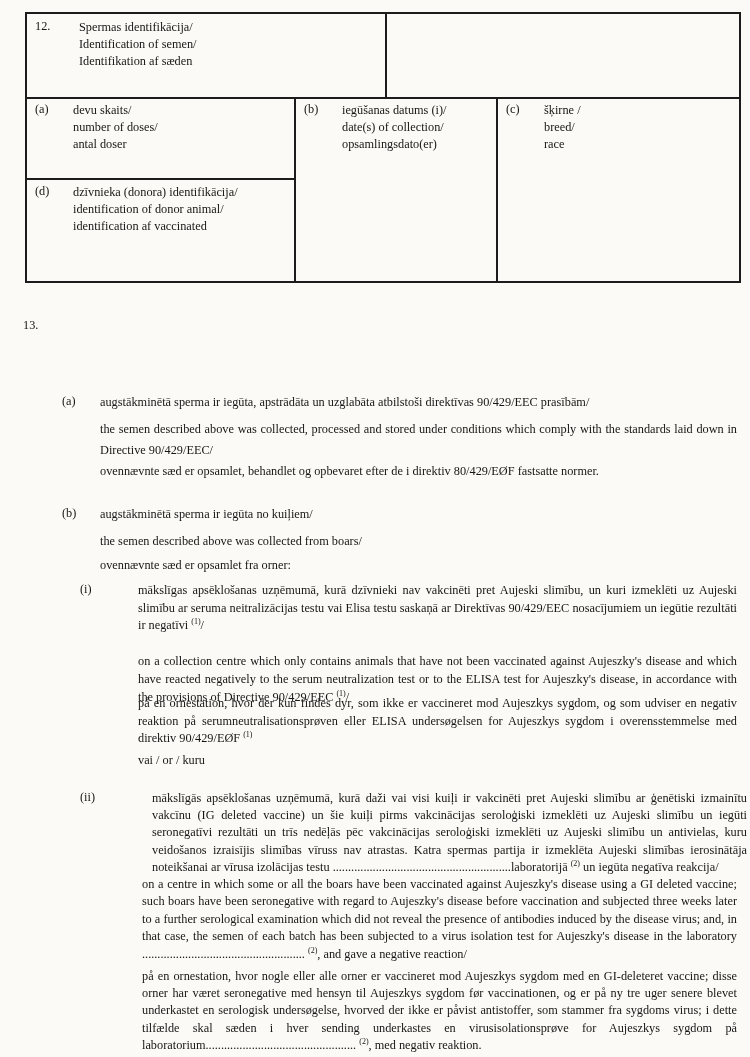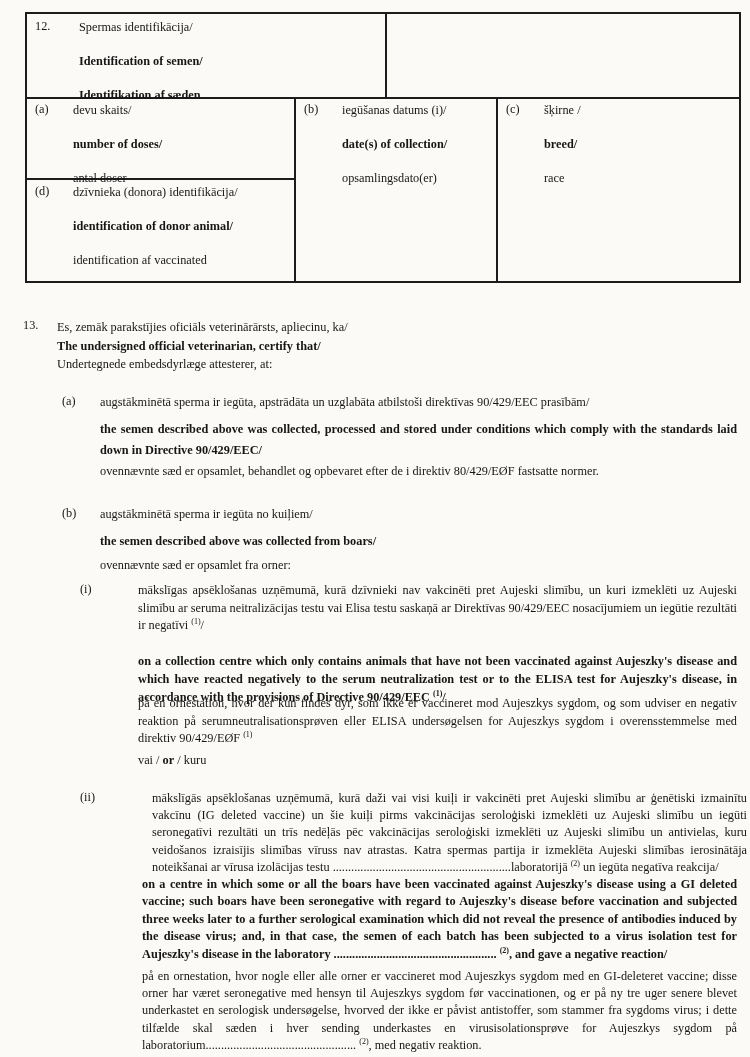--- a/index.html
+++ b/index.html
@@ -20,23 +20,23 @@
     left: 25px; top: 12px;
     width: 712px; height: 267px;
     border: 2px solid #1c1c1c;
   }
   .vline, .hline { position: absolute; background: #1c1c1c; }
   .vline { width: 2px; }
   .hline { height: 2px; }
   .cell { position: absolute; display: flex; align-items: flex-start; }
   .cell .num { flex: 0 0 38px; }
   .cell.c12 .num { flex: 0 0 44px; }
-  .lines { display: flex; flex-direction: column; gap: 17px; }
+  .lines { display: flex; flex-direction: column; }
   .tl { line-height: 17px; white-space: nowrap; }
-  .en { font-weight: bold; }
+  .en { font-weight: normal; }
   
   .p { line-height: 17.5px; }
   .just { text-align: justify; }
   .h13 { line-height: 18.5px; }
   .lh21 { line-height: 21px; }
   sup.fn { font-size: 8px; vertical-align: super; line-height: 0; }
   .marker { white-space: nowrap; }
 </style>
 </head>
 <body>
@@ -93,25 +93,20 @@
       <span class="num">(d)</span>
       <span class="lines">
         <span class="tl">dzīvnieka (donora) identifikācija/</span>
         <span class="tl en">identification of donor animal/</span>
         <span class="tl">identification af vaccinated</span>
       </span>
     </div>
   </div>
 
   <div class="abs marker" style="left:23px; top:318px;">13.</div>
-  <div class="abs" style="left:57px; top:318px; width:660px;">
-    <div class="p h13">Es, zemāk parakstījies oficiāls veterinārārsts, apliecinu, ka/</div>
-    <div class="p h13 en">The undersigned official veterinarian, certify that/</div>
-    <div class="p h13">Undertegnede embedsdyrlæge attesterer, at:</div>
-  </div>
 
   <div class="abs marker" style="left:62px; top:394px;">(a)</div>
   <div class="abs p" style="left:100px; top:394px; width:637px;">augstākminētā sperma ir iegūta, apstrādāta un uzglabāta atbilstoši direktīvas 90/429/EEC prasībām/</div>
   <div class="abs p lh21 en just" style="left:100px; top:419px; width:637px;">the semen described above was collected, processed and stored under conditions which comply with the standards laid down in Directive 90/429/EEC/</div>
   <div class="abs p" style="left:100px; top:463px; width:637px;">ovennævnte sæd er opsamlet, behandlet og opbevaret efter de i direktiv 80/429/EØF fastsatte normer.</div>
 
   <div class="abs marker" style="left:62px; top:506px;">(b)</div>
   <div class="abs p" style="left:100px; top:506px; width:637px;">augstākminētā sperma ir iegūta no kuiļiem/</div>
   <div class="abs p en" style="left:100px; top:533px; width:637px;">the semen described above was collected from boars/</div>
   <div class="abs p" style="left:100px; top:557px; width:637px;">ovennævnte sæd er opsamlet fra orner:</div>

